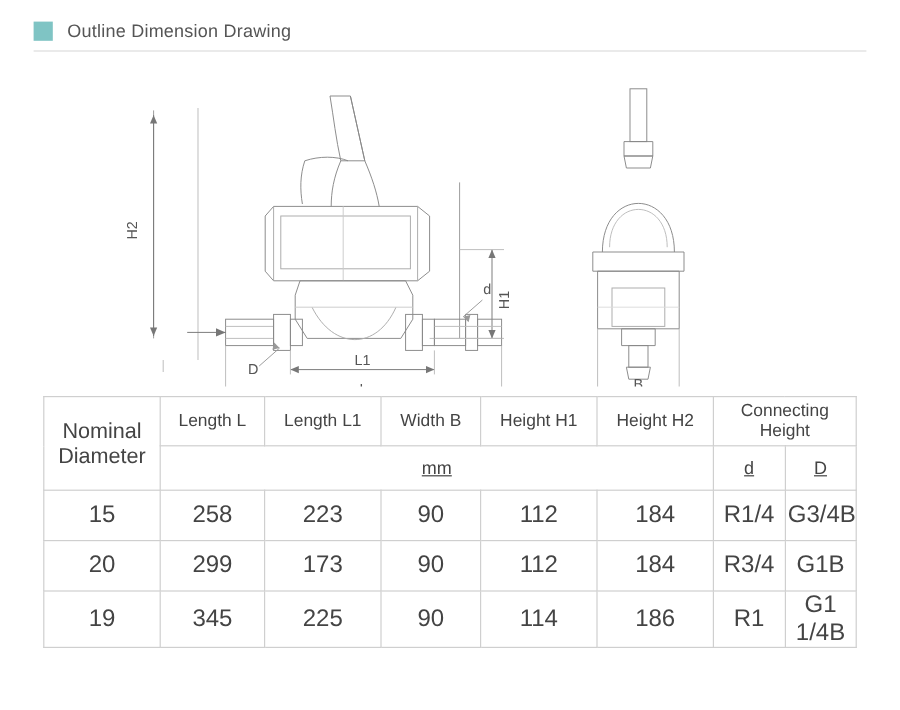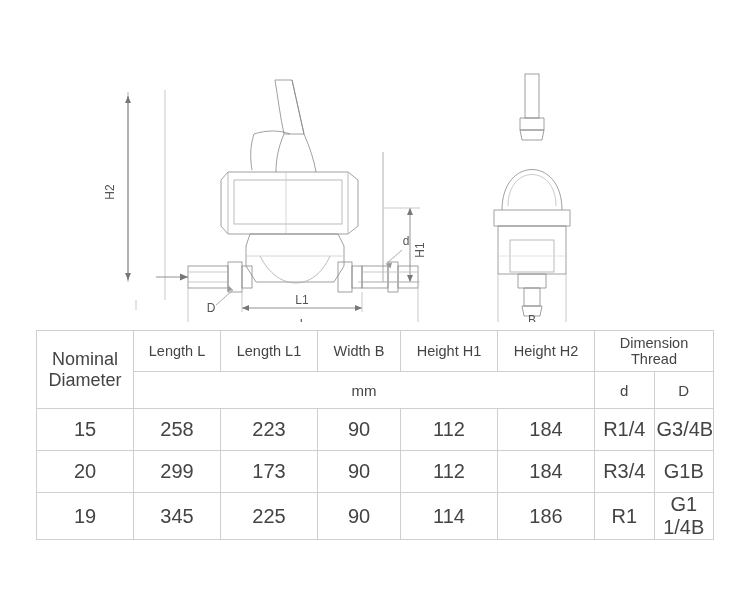--- a/index.html
+++ b/index.html
@@ -87,34 +87,39 @@
   .col-h2 { width: 92px; }
   .col-d  { width: 74px; }
   .col-dd { width: 76px; }
   .nd-cell {
     line-height: 1.15;
     font-size: 18px;
   }
   .unit-row td {
     height: 36px;
     font-size: 15px;
+    text-decoration: underline;
   }
   .thread-head {
     font-size: 15px;
   }
   .data-row td {
     height: 41px;
     font-size: 20px;
   }
 </style>
 </head>
 <body>
 
 <div class="page">
 
+  <div class="header">
+    <div class="header-marker"></div>
+    <div class="header-title">Outline Dimension Drawing</div>
+  </div>
 
   <div class="drawing">
     <svg width="694" height="262" viewBox="0 0 694 262" xmlns="http://www.w3.org/2000/svg">
       <g fill="none" stroke="#777777" stroke-width="0.8">
 
         <line x1="100" y1="32" x2="100" y2="222" stroke="#999999" stroke-dasharray="0"></line>
         <line x1="355" y1="92" x2="355" y2="222" stroke="#999999"></line>
         <line x1="137" y1="30" x2="137" y2="240" stroke="#bbbbbb"></line>
         <line x1="108" y1="240" x2="108" y2="250" stroke="#bbbbbb"></line>
 
@@ -221,21 +226,21 @@
           <div class="nd-cell">
             <div>Nominal</div>
             <div>Diameter</div>
           </div>
         </th>
         <th class="col-l">Length L</th>
         <th class="col-l1">Length L1</th>
         <th class="col-b">Width B</th>
         <th class="col-h1">Height H1</th>
         <th class="col-h2">Height H2</th>
-        <th class="thread-head" colspan="2">Dimension Thread</th>
+        <th class="thread-head" colspan="2">Connecting Height</th>
       </tr>
       <tr class="unit-row">
         <td colspan="5">mm</td>
         <td class="col-d">d</td>
         <td class="col-dd">D</td>
       </tr>
     </thead>
     <tbody>
       <tr class="data-row">
         <td>15</td>

